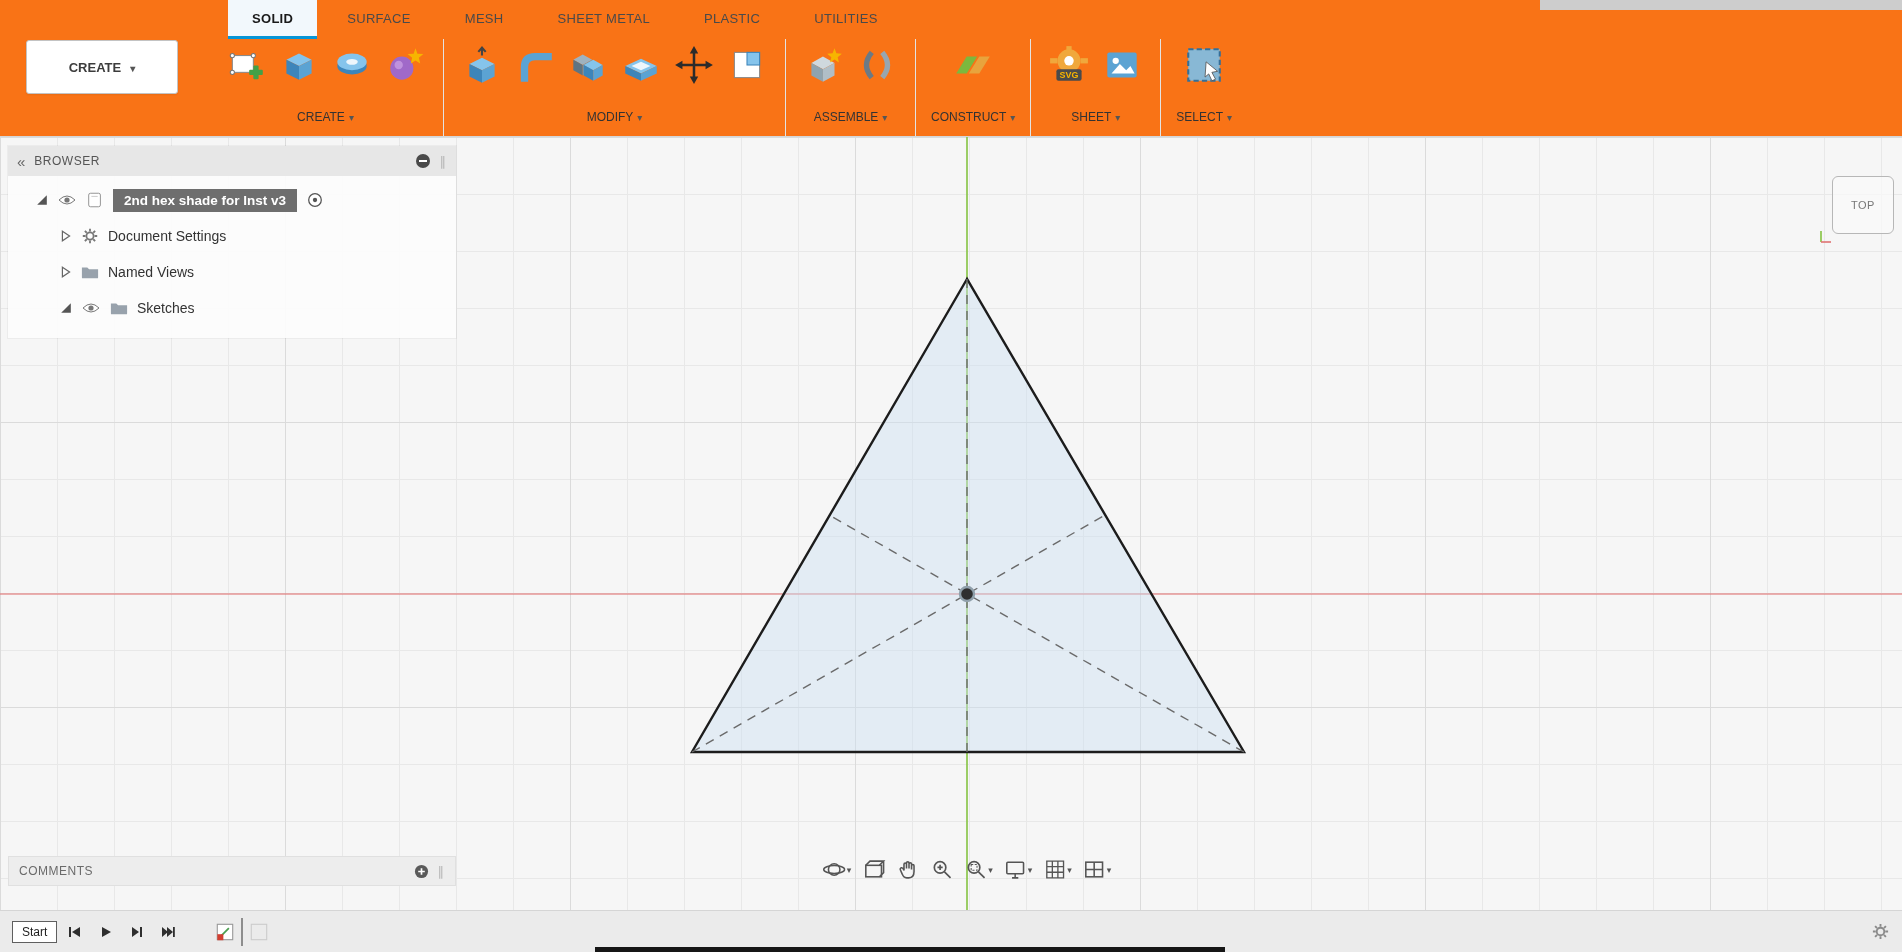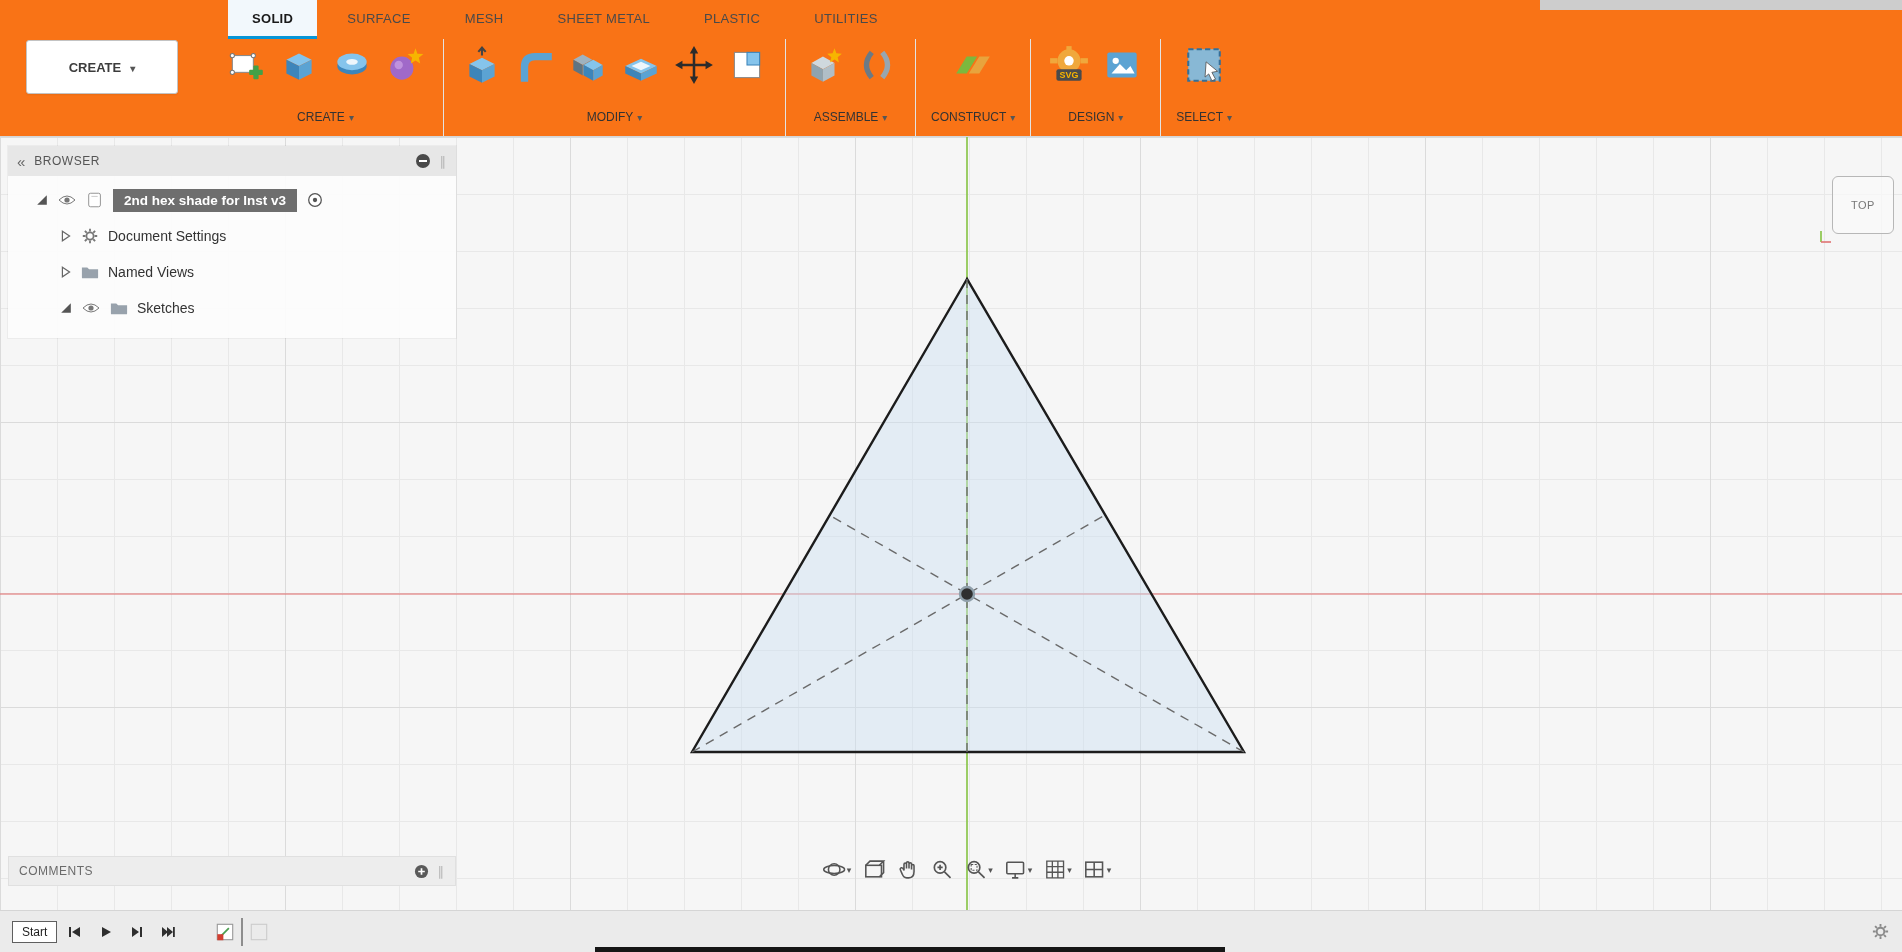--- a/index.html
+++ b/index.html
@@ -280,21 +280,21 @@
           </button>
           <button class="tool">
             <svg viewBox="0 0 40 40">
               <rect x="6" y="8" width="28" height="24" rx="2" fill="#5ba3d3"></rect>
               <circle cx="14" cy="16" r="3" fill="#fff"></circle>
               <polygon points="10,28 18,19 24,25 28,21 32,28" fill="#fff"></polygon>
             </svg>
           </button>
         </div>
         <div class="group-label">
-          <span>DESIGN</span>
+          <span>SHEET</span>
             <span class="caret"></span>
         </div>
       </div>
 
       <div class="tool-group">
         <div class="icons">
           <button class="tool">
             <svg viewBox="0 0 40 40">
               <rect x="5" y="5" width="30" height="30" fill="#7cc0ea" opacity="0.9" stroke="#1f6fa8" stroke-dasharray="5 3" stroke-width="2"></rect>
               <polygon points="22,17 33,26 27.5,27 31,33.5 27.5,35 24.5,28.5 21,31.5" fill="#fff" stroke="#555" stroke-width="0.8"></polygon>

